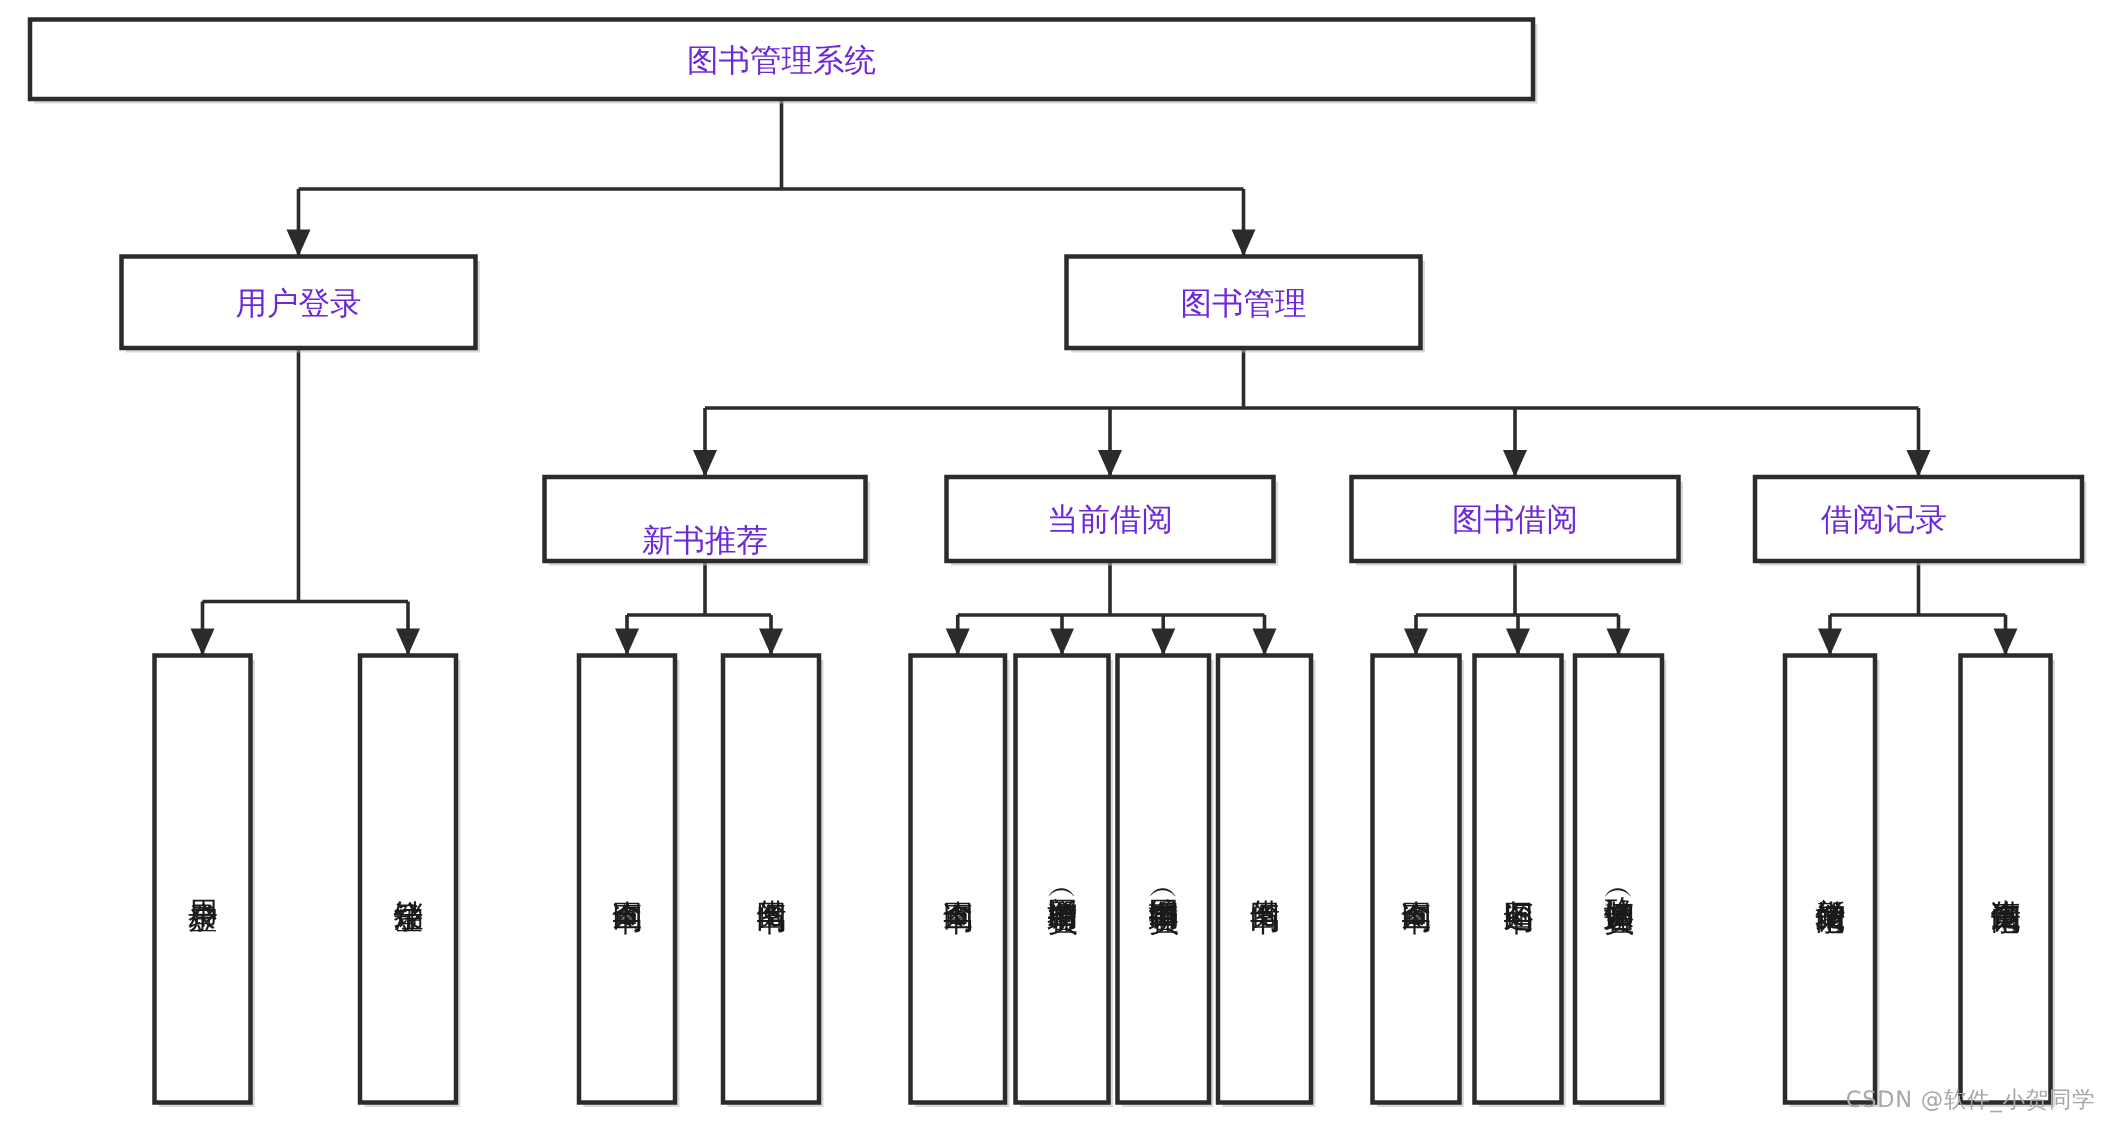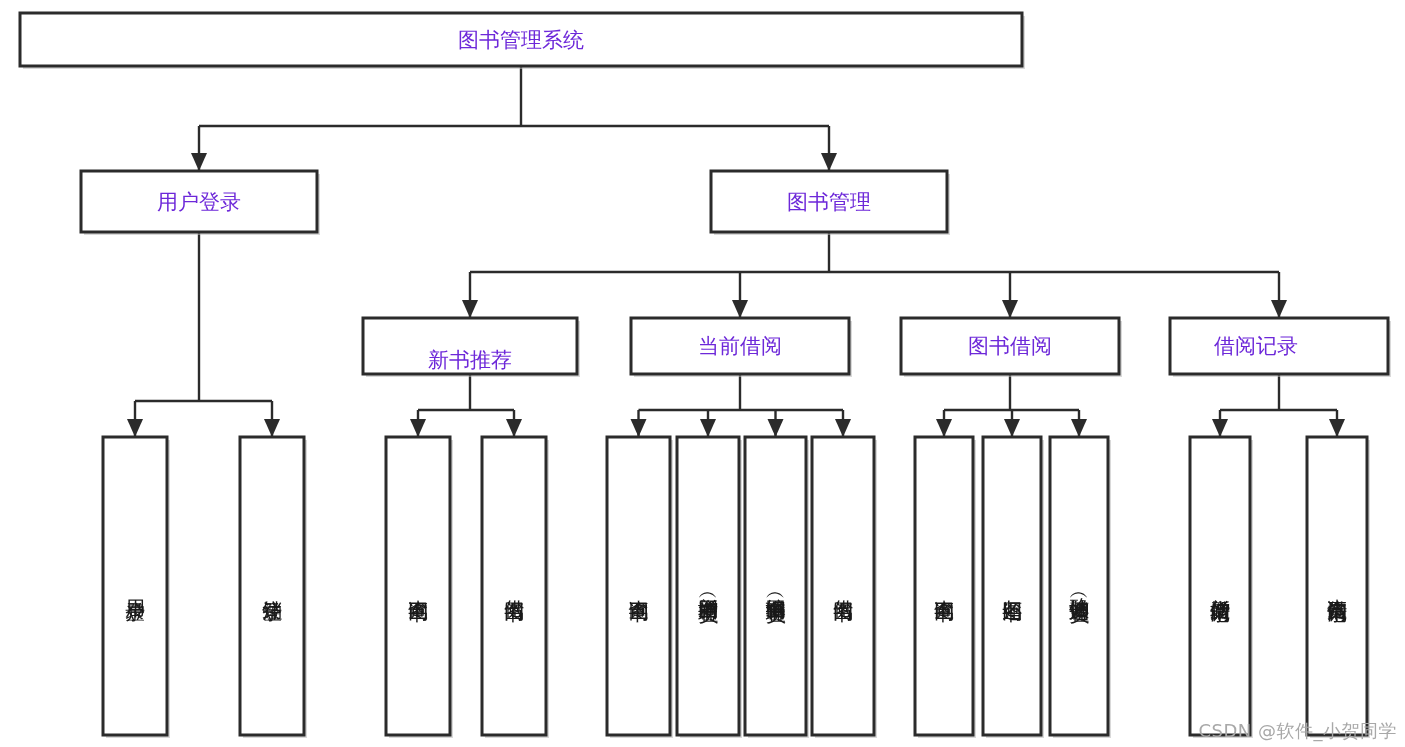--- a/index.html
+++ b/index.html
@@ -10,21 +10,21 @@
   .node-box{fill:#ffffff;stroke:#2b2b2b;stroke-width:3;}
   .node-shadow{fill:#b9b9b9;opacity:.55;}
   .connector{stroke:#2b2b2b;stroke-width:2.4;fill:none;}
   .arrow-head{fill:#2b2b2b;}
   .vlabel-wrap{position:absolute;display:flex;align-items:center;justify-content:center;
                writing-mode:vertical-rl;text-orientation:upright;
                font-size:20px;line-height:1.18;letter-spacing:1px;color:#1a1a1a;
                white-space:nowrap;pointer-events:none;}
   .hlabel-wrap{position:absolute;display:flex;align-items:center;justify-content:center;
                font-size:21px;color:#6d28d9;white-space:nowrap;pointer-events:none;}
-  .watermark{position:absolute;right:8px;bottom:4px;font-size:18px;color:#a8a8a8;
+  .watermark{position:absolute;right:8px;bottom:4px;font-size:15px;color:#a8a8a8;
              letter-spacing:.5px;white-space:nowrap;}
 </style>
 </head>
 <body>
 
 <div id="diagram-root">
 
   <svg class="diagram-canvas" viewBox="0 0 1405 747">
     <g id="connectors-layer">
         <line x1="521" y1="66" x2="521" y2="126" class="connector"></line>

